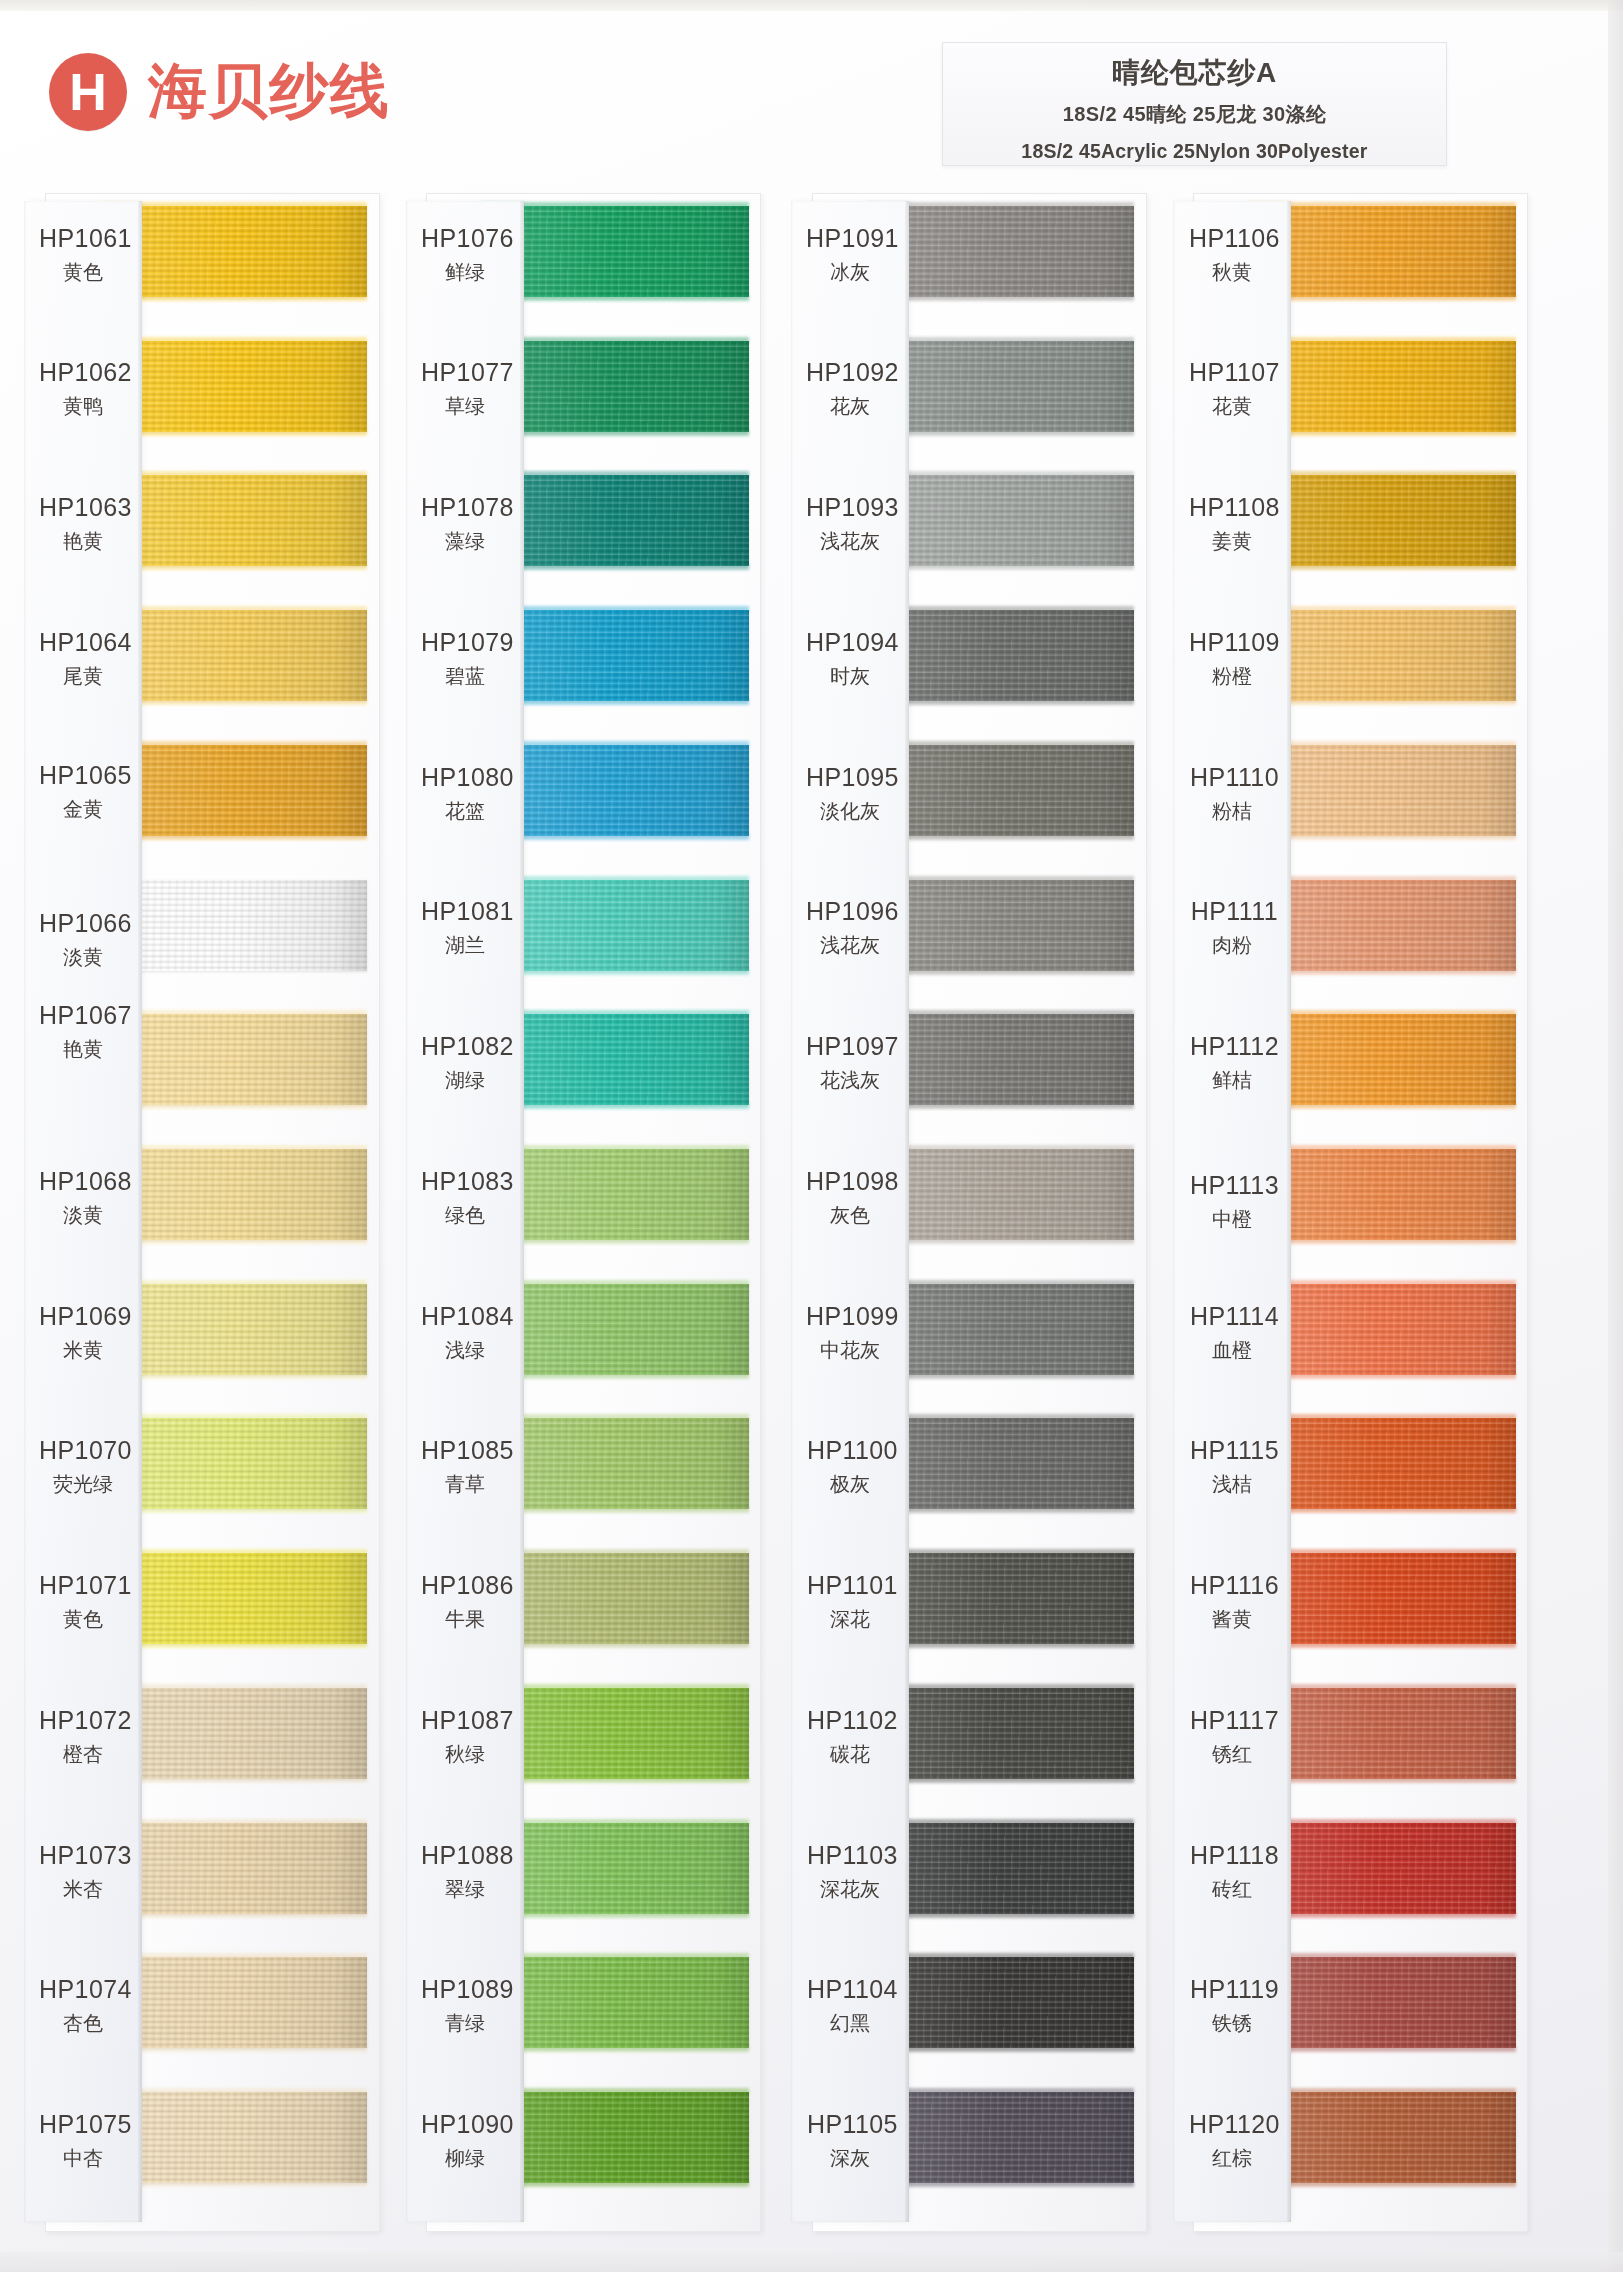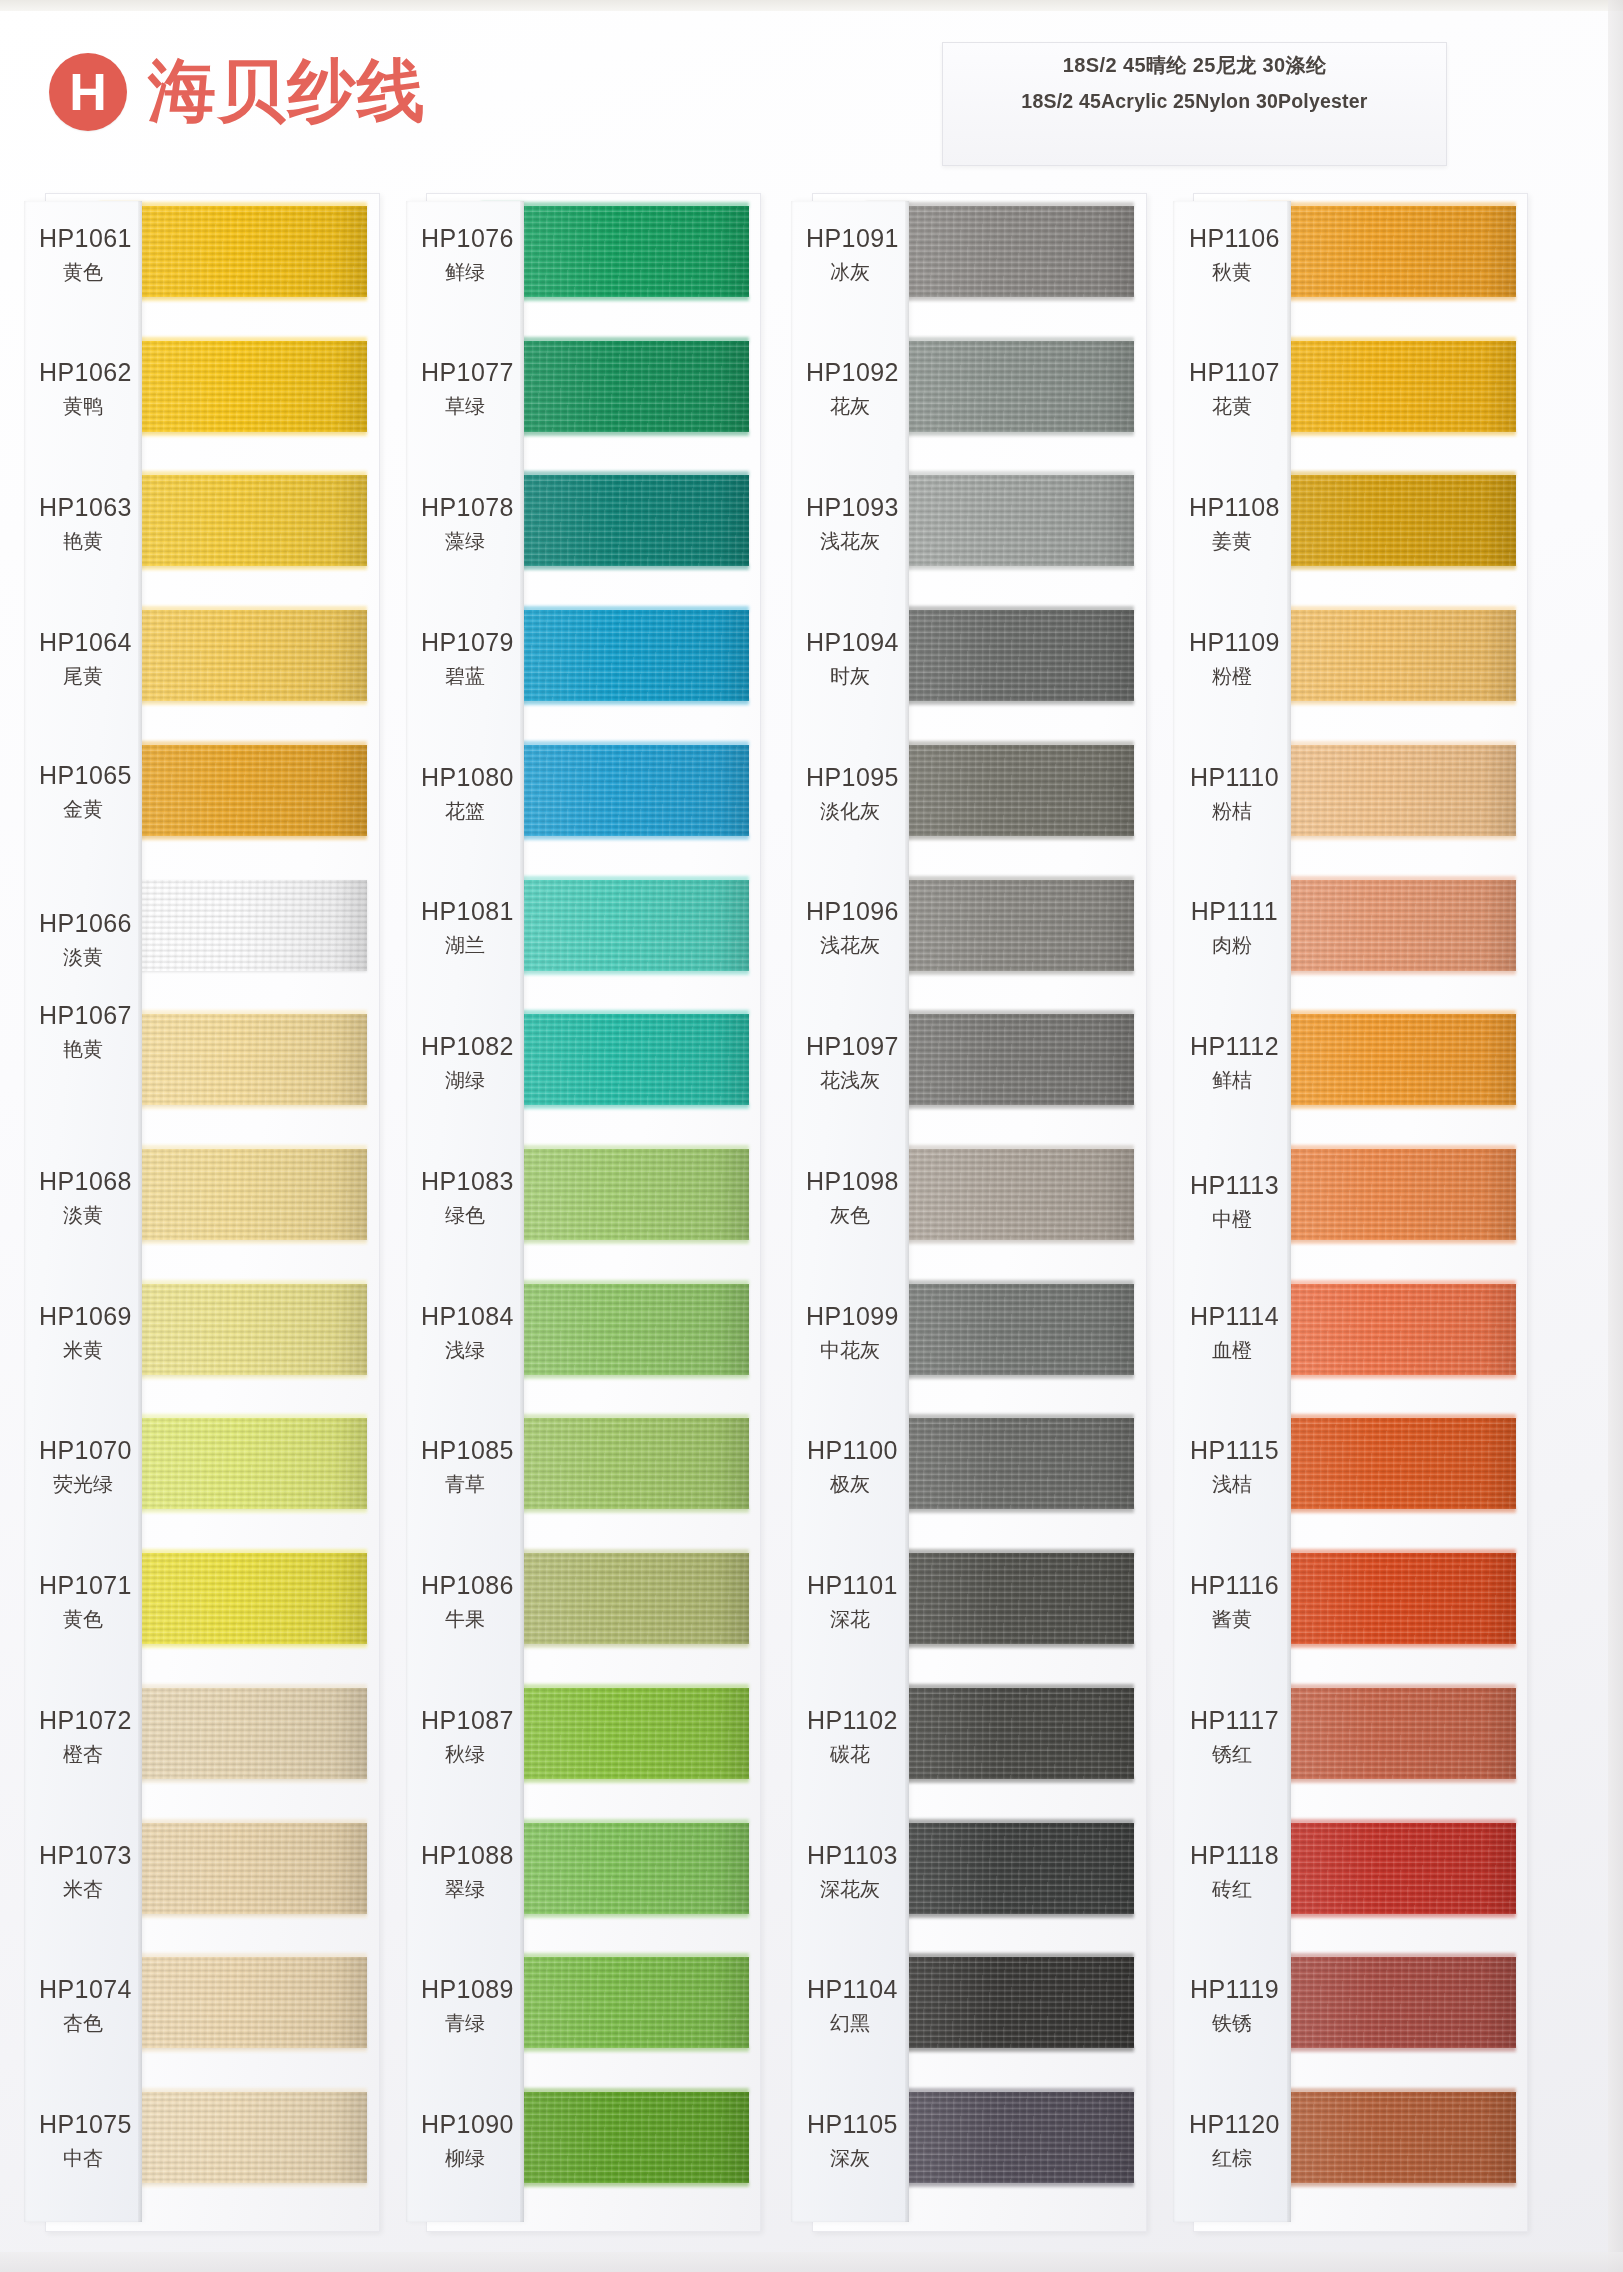--- a/index.html
+++ b/index.html
@@ -39,21 +39,21 @@
   }
   #brand-mark{
     width:78px;height:78px;border-radius:50%;
     background:#e15d52;
     display:flex;align-items:center;justify-content:center;
     color:#fff;font-size:52px;font-weight:bold;line-height:1;
     font-family:"Liberation Sans",sans-serif;
     box-shadow:0 0.8px 1.6px rgba(0,0,0,.08);
   }
   #brand-name{
-    color:#e4645a;font-size:68px;font-weight:bold;letter-spacing:1.6px;
+    color:#e4645a;font-size:59px;font-weight:bold;letter-spacing:1.6px;
     font-family:Liberation Sans, sans-serif;
     white-space:nowrap;
   }
 
   #spec-card{
     position:absolute;left:942px;top:42px;width:503px;height:122px;
     background:linear-gradient(180deg,#fcfcfe,#f4f4f7);
     border:0.8px solid #e4e4e9;
     box-shadow:0 1.6px 4px rgba(0,0,0,.05);
     text-align:center;color:#4a4440;
@@ -140,20 +140,21 @@
   <div id="paper-edge-top"></div>
   <div id="paper-edge-right"></div>
   <div id="paper-edge-bottom"></div>
 
   <div id="brand">
     <div id="brand-mark">H</div>
     <div id="brand-name">海贝纱线</div>
   </div>
 
   <div id="spec-card">
+    <div id="spec-title">晴纶包芯纱A</div>
     <div id="spec-cn">18S/2 45晴纶 25尼龙 30涤纶</div>
     <div id="spec-en">18S/2 45Acrylic 25Nylon 30Polyester</div>
   </div>
 
   <div class="backing" style="left: 45px;"></div>
     <div class="backing" style="left: 426px;"></div>
     <div class="backing" style="left: 812px;"></div>
     <div class="backing" style="left: 1193px;"></div>
     <div id="columns-host">
       <div class="column" style="left: 24px;">

